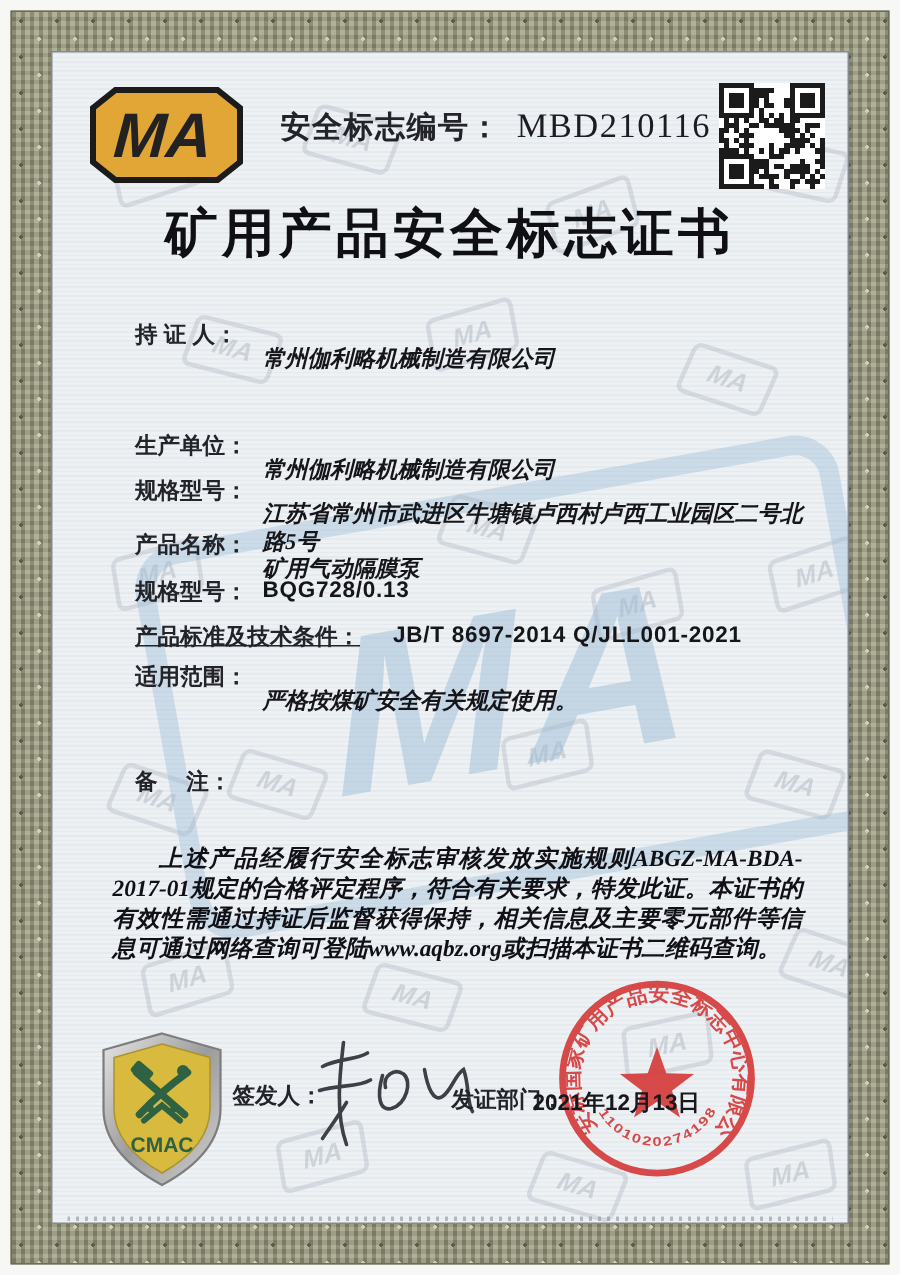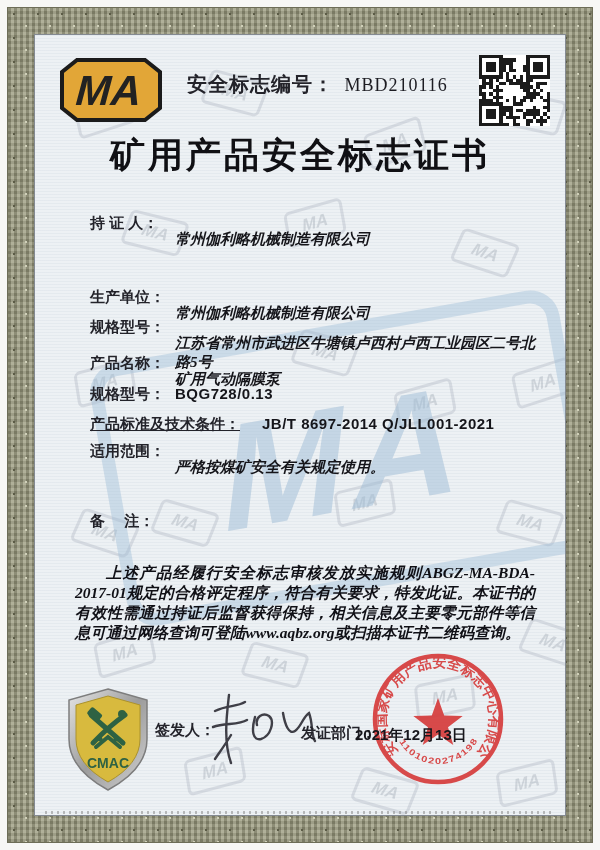--- a/index.html
+++ b/index.html
@@ -28,21 +28,21 @@
   .wm-big{position:absolute;left:70px;top:290px;width:450px;height:240px;z-index:0;
     border:13px solid rgba(158,188,214,.42);border-radius:30px;transform:rotate(-10deg);
     display:flex;align-items:center;justify-content:center;}
   .wm-big span{font-size:150px;font-weight:900;font-style:italic;color:rgba(158,188,214,.5);
     letter-spacing:6px;transform:skewX(-6deg);}
   .content{position:absolute;inset:0;z-index:2;}
   
   .ma-logo{position:absolute;left:25px;top:23px;width:102px;height:64px;}
   .certno{position:absolute;left:152px;top:36px;white-space:nowrap;}
   .certno .lbl{font-size:20px;font-weight:bold;color:#23232a;letter-spacing:1px;}
-  .certno .val{font-family:"Liberation Serif",serif;font-size:18px;color:#1c1c22;letter-spacing:1px;margin-left:6px;}
+  .certno .val{font-family:"Liberation Serif",serif;font-size:23px;color:#1c1c22;letter-spacing:1px;margin-left:6px;}
   .qr{position:absolute;left:444px;top:20px;width:71px;height:71px;}
   .title{position:absolute;left:0;right:0;top:97px;text-align:center;
     font-family:"Liberation Serif",serif;font-weight:900;font-size:35px;color:#101014;letter-spacing:3px;}
   
   .row{position:absolute;left:55px;right:30px;display:flex;align-items:flex-start;}
   .row .lbl{font-size:15px;font-weight:bold;color:#23232a;flex:0 0 85px;white-space:nowrap;}
   .row.wide .lbl{flex:0 0 172px;text-decoration:underline;}
   .row .val{font-size:15px;color:#15151a;}
   .kai{font-family:"Liberation Serif",serif;font-style:italic;font-weight:bold;margin-top:16px;}
   .num{font-weight:bold;letter-spacing:.5px;}

